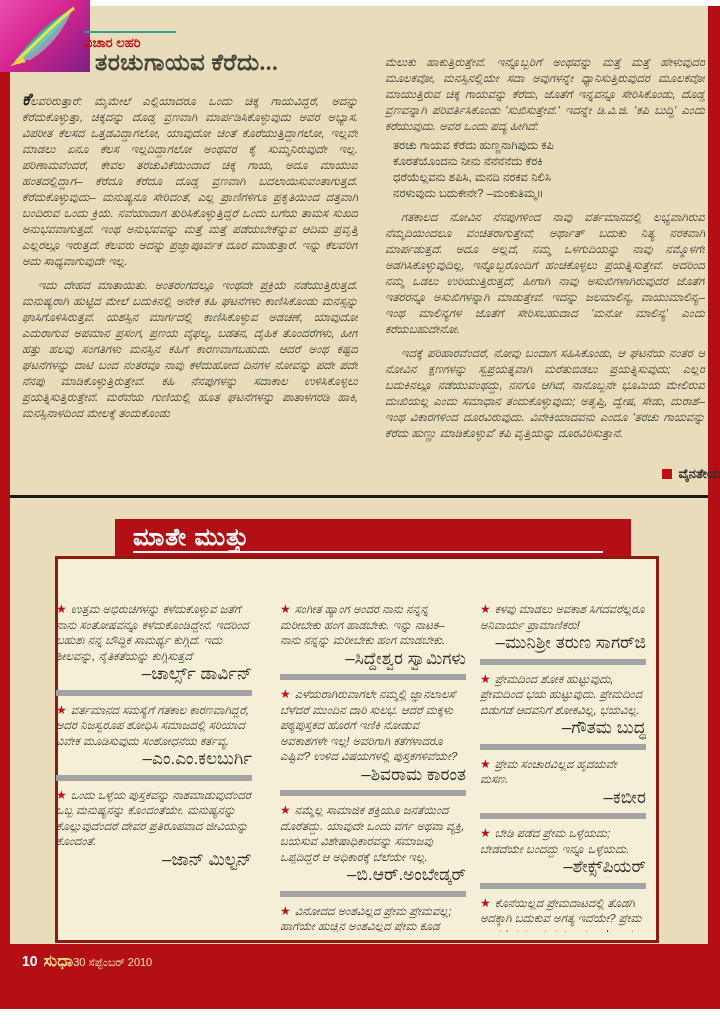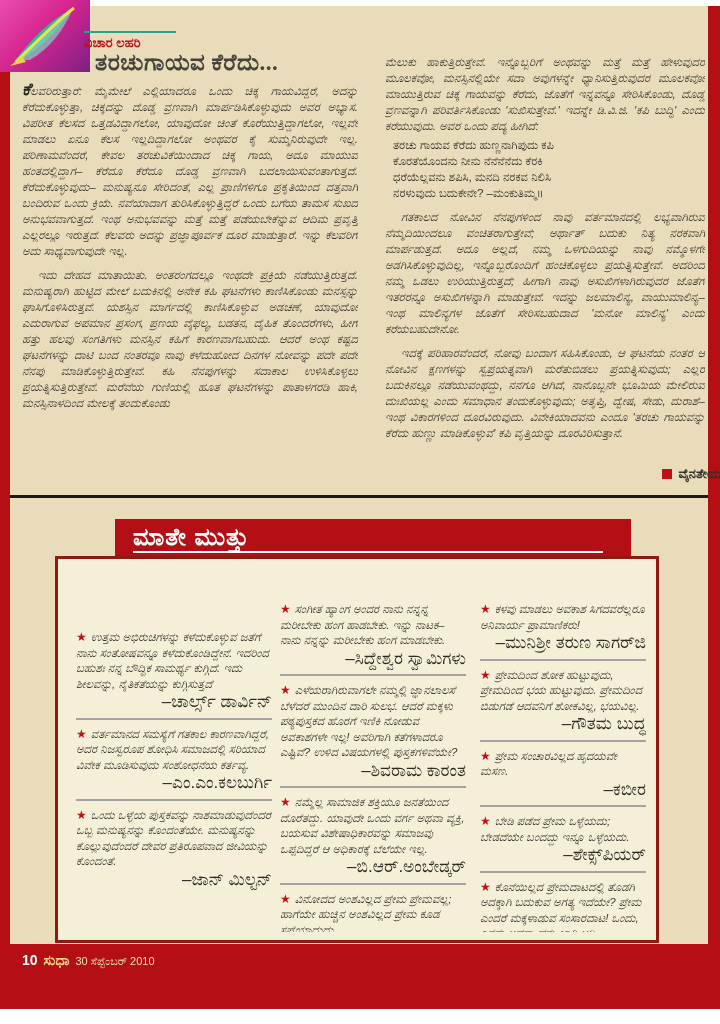--- a/index.html
+++ b/index.html
@@ -12,49 +12,49 @@
   .cream{left:10px;top:6px;width:698px;height:938px;background:#e9dcba;}
   
   .logo{left:0;top:0;width:90px;height:72px;background:linear-gradient(135deg,#e94fae 0%,#d6258f 45%,#7d1f86 100%);}
   .logo svg{width:100%;height:100%;display:block;}
   
   .kicker-line{left:84px;top:31px;width:92px;height:2px;background:#2f9e8d;}
   .kicker{left:84px;top:35px;color:#c01016;font-weight:bold;font-size:13px;}
   .title{left:95px;top:50px;width:310px;color:#45443c;font-weight:bold;font-size:23px;letter-spacing:0.5px;font-family:Liberation Serif, serif;}
   
   .col{color:#3a3a30;font-size:11.5px;line-height:16px;text-align:justify;overflow:hidden;}
-  .col1{left:22px;top:74px;width:336px;height:404px;}
+  .col1{left:22px;top:84px;width:336px;height:404px;}
   .col2{left:385px;top:46px;width:320px;height:440px;}
   .col p{margin:8px 0 2px 0;font-style:italic;}
   .col p.ind{text-indent:16px;}
   .dropcap{font-weight:bold;font-size:17px;color:#26261f;}
   .verse{margin:3px 0 5px 8px;text-align:left;line-height:16px;color:#33332a;}
   .byline{left:581px;top:466px;width:140px;text-align:right;font-weight:bold;font-size:13px;color:#33322a;}
   .byline .sq{display:inline-block;width:10px;height:10px;background:#c01016;margin-right:6px;vertical-align:-1px;}
   
   .article-rule{left:10px;top:495px;width:698px;height:3px;background:#1a1a16;}
   
   .q-banner{left:115px;top:519px;width:516px;height:37px;background:#b30f15;}
   .q-banner-title{left:133px;top:523px;color:#ffffff;font-weight:bold;font-size:24px;letter-spacing:1px;}
   .q-banner-underline{left:133px;top:551px;width:470px;height:2px;background:#ffffff;}
   .q-box{left:55px;top:556px;width:604px;height:387px;background:#f6efd8;border:3px solid #8f1a10;box-sizing:border-box;}
   .q-col{position:absolute;top:602px;height:330px;font-size:11.5px;line-height:15.5px;color:#3b3b30;overflow:hidden;}
-  .q-col-1{left:76px;width:196px;margin-top:28px;}
+  .q-col-1{left:56px;width:196px;}
   .q-col-2{left:280px;width:186px;}
   .q-col-3{left:480px;width:166px;}
   .quote{padding:7px 0 8px 0;}
-  .quote + .quote{border-top:2px solid #a3a3a3;}
+  .quote + .quote{border-top:6px solid #a3a3a3;}
   .quote:first-child{padding-top:0;}
   .q-text{font-style:italic;margin:0;}
   .q-star{color:#c01016;font-style:normal;font-size:12px;margin-right:4px;}
   .q-author{text-align:right;font-weight:normal;font-style:normal;color:#2c2b23;margin-top:2px;font-size:17px;}
   
   .footer{left:22px;top:952px;color:#ffffff;font-size:12px;}
   .footer .pg{font-weight:bold;font-size:14px;color:#ffffff;margin-right:6px;}
-  .footer .mag{color:#f3d98a;font-weight:bold;font-size:14px;margin-right:6px;}
+  .footer .mag{color:#f3d98a;font-weight:bold;font-size:16px;}
   .footer .dt{color:#f0e3b2;font-size:11px;}
 </style>
 </head>
 <body>
 
 <div class="abs red-base"></div>
 <div class="abs top-white"></div>
 <div class="abs cream"></div>
 
 <div class="abs logo">

